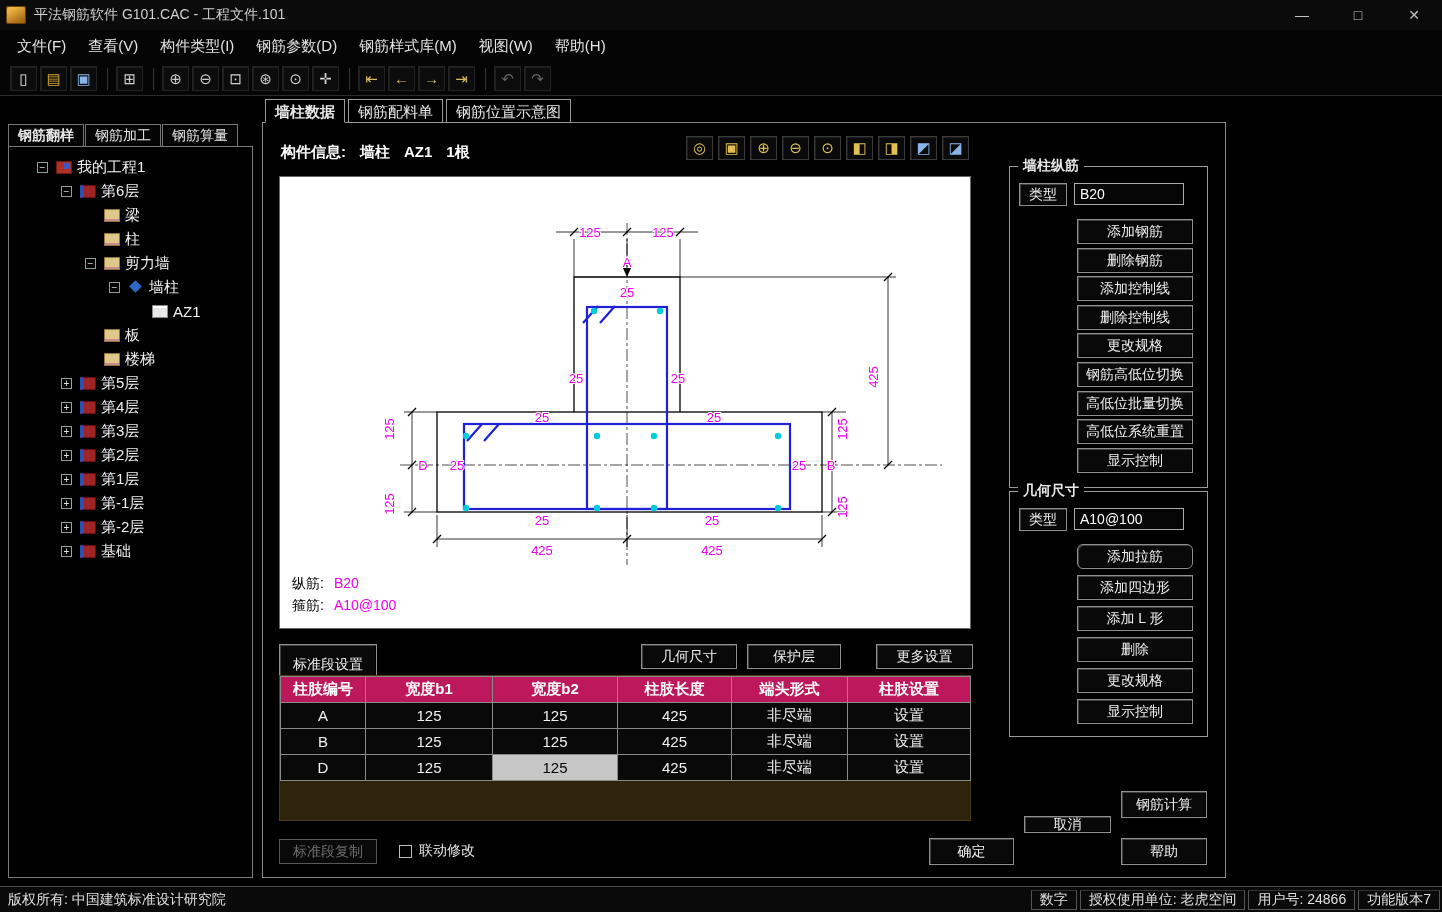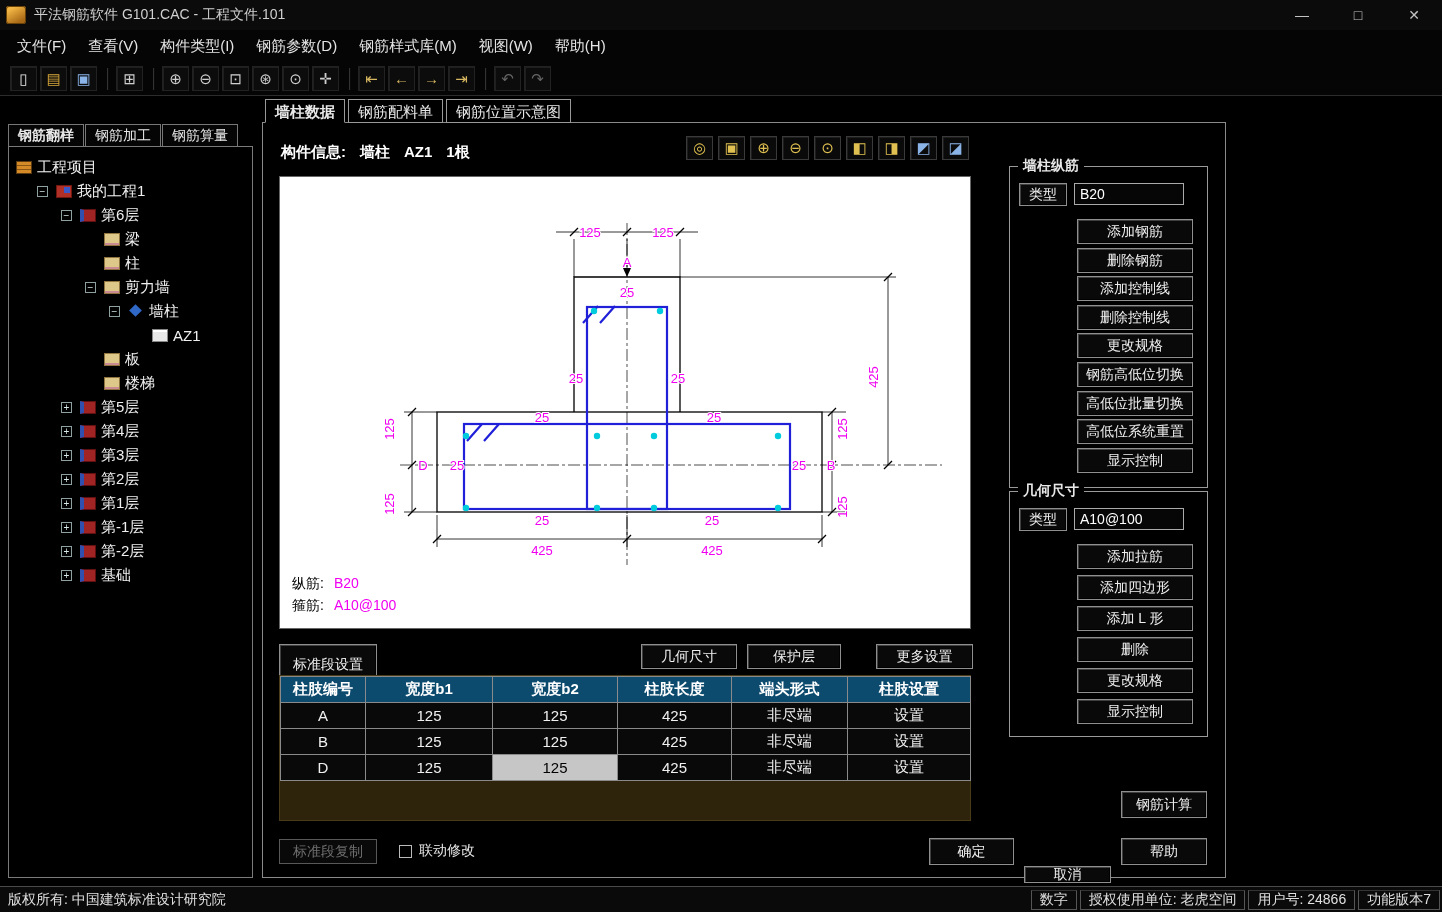--- a/index.html
+++ b/index.html
@@ -89,30 +89,30 @@
   #dd-arrow{margin-left:auto;width:19px;height:23px;display:flex;align-items:center;justify-content:center;
     background:#1d1d1d;border-left:1px solid #888;font-size:9px;color:#ddd;}
   #btn-geometry{left:378px;top:521px;width:96px;height:25px;}
   #btn-cover{left:484px;top:521px;width:94px;height:25px;}
   #btn-more{left:613px;top:521px;width:97px;height:25px;}
 
   
   #table-panel{position:absolute;left:16px;top:552px;width:692px;height:146px;background:#2e240c;border:1px solid #4a3c18;}
   #grid{border-collapse:collapse;table-layout:fixed;width:690px;}
   #grid th,#grid td{border:1px solid #8a8a8a;height:26px;text-align:center;font-size:15px;overflow:hidden;}
-  #grid th{background:#0c4a6e;color:#fff;font-weight:bold;}
+  #grid th{background:#be185d;color:#fff;font-weight:bold;}
   #grid td{background:#090909;color:#f0f0f0;}
   #grid td.sel{background:#c6c6c6;color:#000;}
 
   
   #btn-copy{left:16px;top:716px;width:98px;height:25px;}
   #chk-row{position:absolute;left:136px;top:719px;display:flex;align-items:center;font-size:14px;}
   #chk-box{width:13px;height:13px;border:1px solid #bbb;background:#000;margin-right:7px;}
   #btn-ok{left:666px;top:715px;width:85px;height:27px;}
-  #btn-cancel{left:761px;top:743px;width:87px;height:17px;}
+  #btn-cancel{left:761px;top:693px;width:87px;height:17px;}
   #btn-help{left:858px;top:715px;width:86px;height:27px;}
   #btn-calc{left:858px;top:668px;width:86px;height:27px;}
 
   
   .grp{position:absolute;border:1px solid #9a9a9a;}
   .g1{left:746px;top:43px;width:199px;height:322px;}
   .g2{left:746px;top:368px;width:199px;height:246px;}
   .grp-label{position:absolute;top:-10px;left:8px;background:#000;padding:0 5px;font-size:14px;font-weight:bold;}
   .type-btn{left:9px;top:16px;width:48px;height:23px;}
   .field{position:absolute;left:64px;top:16px;width:110px;height:22px;border:1px solid #aaa;background:#060606;
@@ -205,24 +205,20 @@
     </button>
   </div>
 
 <div id="sidebar">
   <div id="side-tabs">
       <div class="side-tab active">钢筋翻样</div>
       <div class="side-tab">钢筋加工</div>
       <div class="side-tab">钢筋算量</div>
     </div>
   <div id="tree-box">
-      <div class="tree-row" style="padding-left: 2px;">
-        <span class="ti ti-project"></span>
-        <span class="tree-label">工程项目</span>
-      </div>
       <div class="tree-row" style="padding-left: 26px;">
         <span class="expander">−</span>
         <span class="ti ti-building"></span>
         <span class="tree-label">我的工程1</span>
       </div>
       <div class="tree-row" style="padding-left: 50px;">
         <span class="expander">−</span>
         <span class="ti ti-layer"></span>
         <span class="tree-label">第6层</span>
       </div>
@@ -488,21 +484,21 @@
         <button class="btn vbtn" style="top: 224px;">高低位批量切换</button>
         <button class="btn vbtn" style="top: 252px;">高低位系统重置</button>
         <button class="btn vbtn" style="top: 281px;">显示控制</button>
       </div>
   </div>
   <div class="grp g2">
     <span class="grp-label">几何尺寸</span>
     <button class="btn type-btn">类型</button>
     <div class="field">A10@100</div>
     <div class="grp-btns">
-        <button class="btn vbtn" style="top: 52px;">添加拉筋</button>
+        <button class="btn vbtn" style="top: 52px; border-radius: 6px;">添加拉筋</button>
         <button class="btn vbtn" style="top: 83px;">添加四边形</button>
         <button class="btn vbtn" style="top: 114px;">添加 L 形</button>
         <button class="btn vbtn" style="top: 145px;">删除</button>
         <button class="btn vbtn" style="top: 176px;">更改规格</button>
         <button class="btn vbtn" style="top: 207px;">显示控制</button>
       </div>
   </div>
 </div>
 
 <div id="statusbar">

